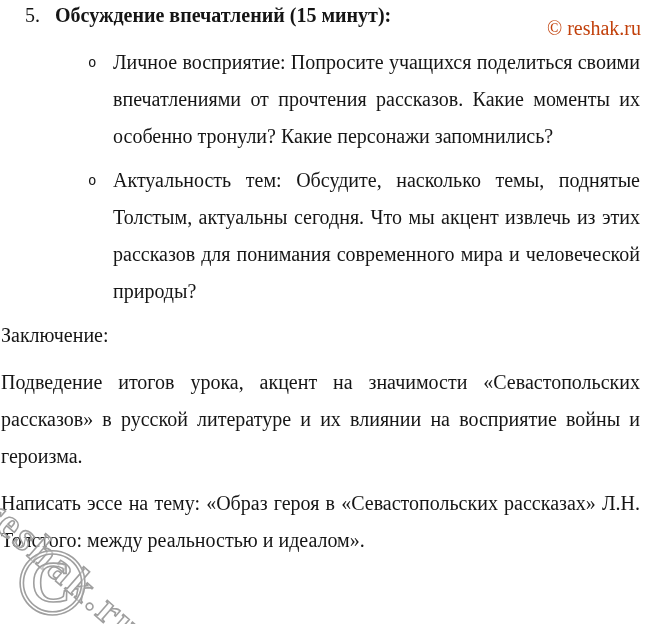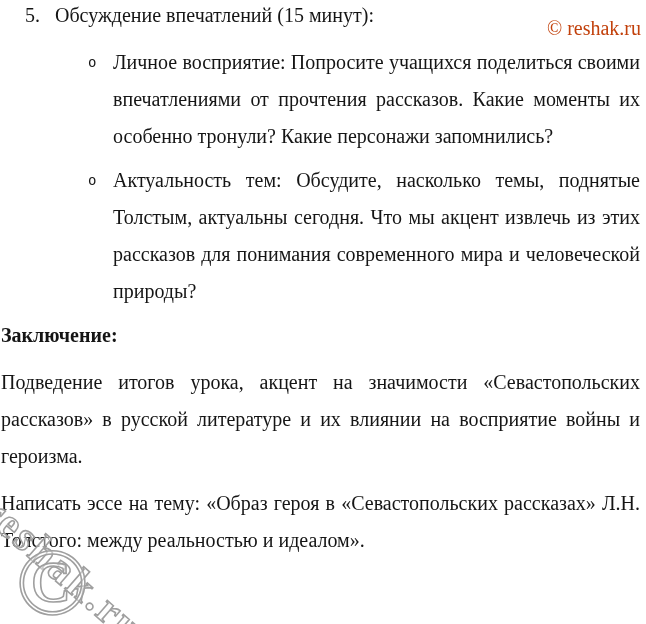--- a/index.html
+++ b/index.html
@@ -25,38 +25,38 @@
     right: 5px;
     font-size: 20px;
     line-height: 24px;
     color: #c2410c;
     z-index: 2;
   }
 
   
   .step-line { display: flex; line-height: 30px; }
   .step-num  { flex: none; width: 30px; margin-left: 24px; }
-  .step-title { font-weight: normal; }
+  .step-title { font-weight: bold; }
 
   
   .bullet { display: flex; margin-top: 14px; }
   .bullet + .bullet { margin-top: 7px; }
   .bullet-marker {
     flex: none;
     width: 25px;
     margin-left: 87px;
     font-size: 14px;
     font-family: "DejaVu Sans Mono", monospace;
     color: #151515;
   }
   .bullet-body { flex: 1; text-align: justify; }
   .bullet-label { font-weight: normal; }
 
   
-  .sec-heading { font-weight: bold; margin-top: 7px; }
+  .sec-heading { font-weight: normal; margin-top: 7px; }
   .sec-para { text-align: justify; margin-top: 10px; }
 
   
   .wm-diag {
     position: absolute;
     left: 2px;
     top: 488px;
     transform: rotate(41deg);
     transform-origin: 0 0;
     font-size: 42px;

